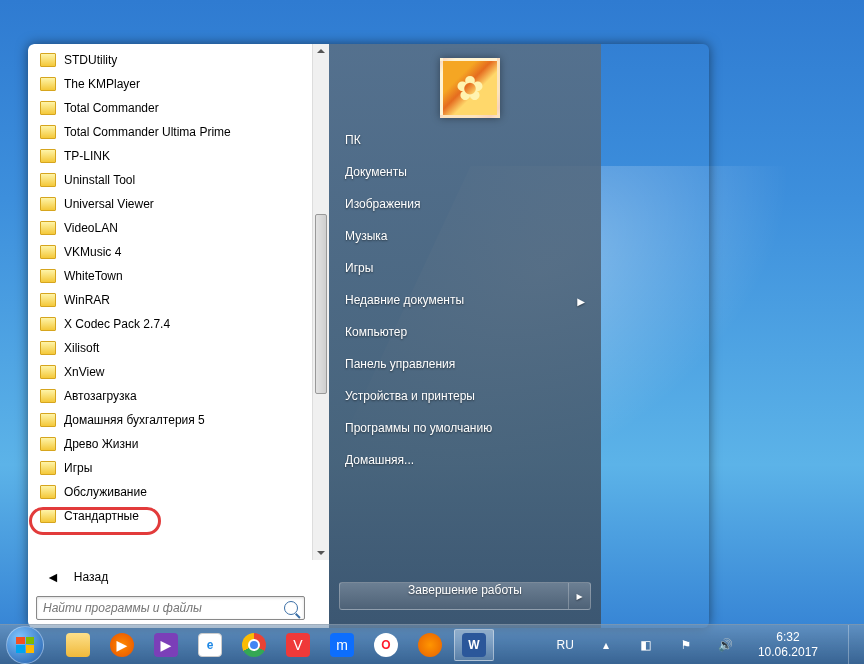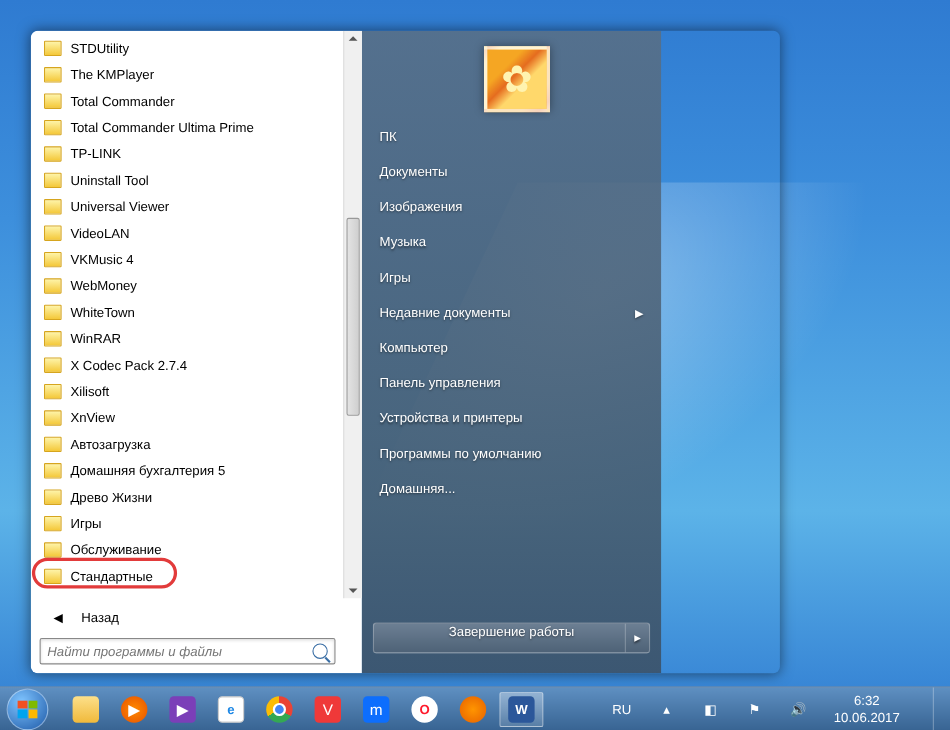--- a/index.html
+++ b/index.html
@@ -1,19 +1,19 @@
 <!DOCTYPE html>
 <html><head>
 <meta charset="utf-8">
 <style>
 *{margin:0;padding:0;box-sizing:border-box;font-family:"Segoe UI",Tahoma,sans-serif;font-size:12px;}
 body{width:864px;height:664px;overflow:hidden;background:linear-gradient(180deg,#2f7bd1 0%,#3d8fdc 30%,#5cb3e8 70%,#2f7bd1 100%);position:relative;}
 .desktop{position:absolute;inset:0;}
 .light-rays{position:absolute;left:45%;top:25%;width:400px;height:350px;background:radial-gradient(circle at 30% 30%,rgba(255,255,255,0.35),transparent 60%);transform:skewX(-25deg);}
-.start-menu{position:absolute;left:28px;bottom:52px;width:681px;height:584px;display:flex;border-radius:6px;box-shadow:0 0 12px rgba(0,0,0,0.5);overflow:hidden;}
+.start-menu{position:absolute;left:28px;bottom:36px;width:681px;height:584px;display:flex;border-radius:6px;box-shadow:0 0 12px rgba(0,0,0,0.5);overflow:hidden;}
 .sm-left{width:301px;background:#fff;display:flex;flex-direction:column;border-top-left-radius:6px;border-bottom-left-radius:6px;}
 .sm-programs{flex:1;overflow:hidden;position:relative;padding:4px 2px 0 6px;}
 .program-item{display:flex;align-items:center;height:24px;padding-left:6px;cursor:pointer;}
 .folder-icon{width:16px;height:14px;background:linear-gradient(180deg,#fef4a8,#f4c839);border-radius:1px;margin-right:8px;border:1px solid #d6a51e;flex-shrink:0;}
 .back-item{display:flex;align-items:center;height:26px;padding-left:18px;cursor:pointer;margin-top:4px;}
 .back-arrow{font-size:14px;font-weight:bold;margin-right:14px;}
 .highlight-ring{position:absolute;left:29px;top:507px;width:132px;height:28px;border:3px solid #e23b3b;border-radius:14px;pointer-events:none;}
 .search-box{margin:6px 24px 8px 8px;height:24px;border:1px solid #888;border-radius:2px;display:flex;align-items:center;padding:0 6px;box-shadow:inset 0 1px 3px rgba(0,0,0,0.15);}
 .search-box input{flex:1;border:none;outline:none;color:#666;font-style:italic;}
 .search-icon{width:14px;height:14px;border:1.5px solid #3a6ea5;border-radius:50%;position:relative;}
@@ -96,24 +96,20 @@
           <div class="program-item">
             <span class="folder-icon"></span>
             <span>VideoLAN</span>
           </div>
           <div class="program-item">
             <span class="folder-icon"></span>
             <span>VKMusic 4</span>
           </div>
           <div class="program-item">
             <span class="folder-icon"></span>
-            <span>WebMoney</span>
-          </div>
-          <div class="program-item">
-            <span class="folder-icon"></span>
             <span>WhiteTown</span>
           </div>
           <div class="program-item">
             <span class="folder-icon"></span>
             <span>WinRAR</span>
           </div>
           <div class="program-item">
             <span class="folder-icon"></span>
             <span>X Codec Pack 2.7.4</span>
           </div>

